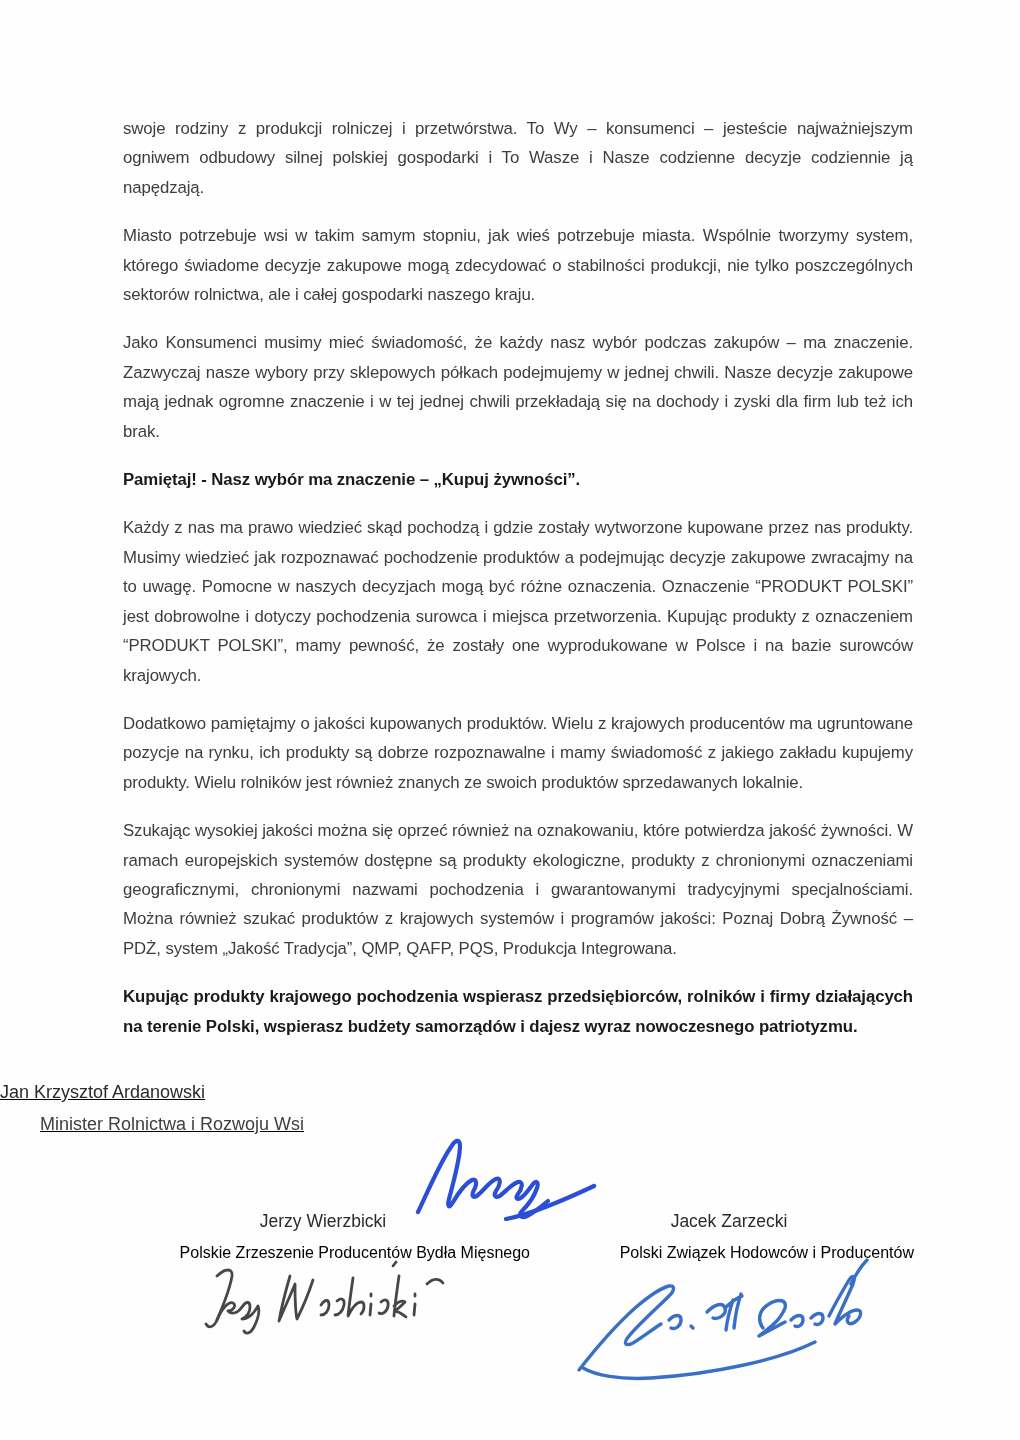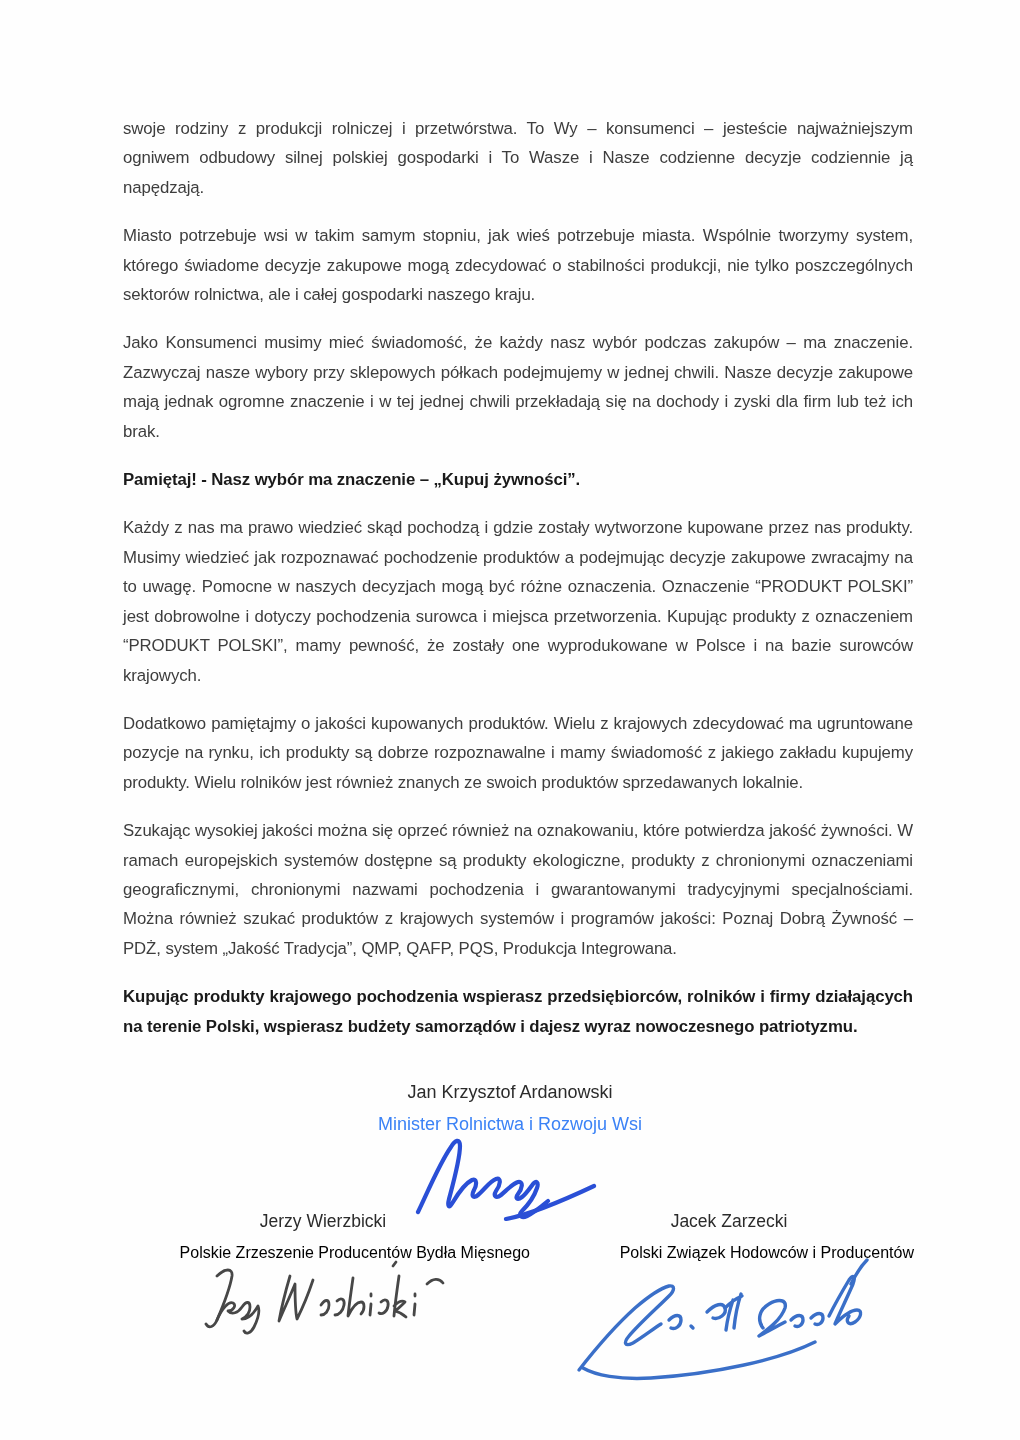--- a/index.html
+++ b/index.html
@@ -31,31 +31,33 @@
   }
   .para.bold {
     font-weight: bold;
     color: #1a1a1a;
   }
   .minister-block {
     position: absolute;
     left: 0;
     top: 1076px;
     width: 1020px;
-    text-align: center;
+    text-align: left;
+    text-decoration: underline;
   }
   .minister-block .name {
     font-size: 18px;
     line-height: 32px;
     color: #2b2b2b;
   }
   .minister-block .title {
     font-size: 18px;
     line-height: 32px;
-    color: #3b82f6;
+    color: #404040;
+    padding-left: 40px;
   }
   .sig-svg { position: absolute; }
   .sig-minister { left: 408px; top: 1136px; }
   .sig-wierzbicki { left: 193px; top: 1256px; }
   .sig-zarzecki { left: 563px; top: 1256px; }
   .sig-col {
     position: absolute;
     text-align: center;
     top: 1206px;
   }
@@ -77,21 +79,21 @@
 <body>
 
 <div class="page">
 
   <div class="body-text">
     <p class="para">swoje rodziny z produkcji rolniczej i przetwórstwa. To Wy – konsumenci – jesteście najważniejszym ogniwem odbudowy silnej polskiej gospodarki i To Wasze i Nasze codzienne decyzje codziennie ją napędzają.</p>
     <p class="para">Miasto potrzebuje wsi w takim samym stopniu, jak wieś potrzebuje miasta. Wspólnie tworzymy system, którego świadome decyzje zakupowe mogą zdecydować o stabilności produkcji, nie tylko poszczególnych sektorów rolnictwa, ale i całej gospodarki naszego kraju.</p>
     <p class="para">Jako Konsumenci musimy mieć świadomość, że każdy nasz wybór podczas zakupów – ma znaczenie. Zazwyczaj nasze wybory przy sklepowych półkach podejmujemy w jednej chwili. Nasze decyzje zakupowe mają jednak ogromne znaczenie i w tej jednej chwili przekładają się na dochody i zyski dla firm lub też ich brak.</p>
     <p class="para bold">Pamiętaj! - Nasz wybór ma znaczenie – „Kupuj żywności”.</p>
     <p class="para">Każdy z nas ma prawo wiedzieć skąd pochodzą i gdzie zostały wytworzone kupowane przez nas produkty. Musimy wiedzieć jak rozpoznawać pochodzenie produktów a podejmując decyzje zakupowe zwracajmy na to uwagę. Pomocne w naszych decyzjach mogą być różne oznaczenia. Oznaczenie “PRODUKT POLSKI” jest dobrowolne i dotyczy pochodzenia surowca i miejsca przetworzenia. Kupując produkty z oznaczeniem “PRODUKT POLSKI”, mamy pewność, że zostały one wyprodukowane w Polsce i na bazie surowców krajowych.</p>
-    <p class="para">Dodatkowo pamiętajmy o jakości kupowanych produktów. Wielu z krajowych zdecydować ma ugruntowane pozycje na rynku, ich produkty są dobrze rozpoznawalne i mamy świadomość z jakiego zakładu kupujemy produkty. Wielu rolników jest również znanych ze swoich produktów sprzedawanych lokalnie.</p>
+    <p class="para">Dodatkowo pamiętajmy o jakości kupowanych produktów. Wielu z krajowych producentów ma ugruntowane pozycje na rynku, ich produkty są dobrze rozpoznawalne i mamy świadomość z jakiego zakładu kupujemy produkty. Wielu rolników jest również znanych ze swoich produktów sprzedawanych lokalnie.</p>
     <p class="para">Szukając wysokiej jakości można się oprzeć również na oznakowaniu, które potwierdza jakość żywności. W ramach europejskich systemów dostępne są produkty ekologiczne, produkty z chronionymi oznaczeniami geograficznymi, chronionymi nazwami pochodzenia i gwarantowanymi tradycyjnymi specjalnościami. Można również szukać produktów z krajowych systemów i programów jakości: Poznaj Dobrą Żywność – PDŻ, system „Jakość Tradycja”, QMP, QAFP, PQS, Produkcja Integrowana.</p>
     <p class="para bold">Kupując produkty krajowego pochodzenia wspierasz przedsiębiorców, rolników i firmy działających na terenie Polski, wspierasz budżety samorządów i dajesz wyraz nowoczesnego patriotyzmu.</p>
   </div>
 
   <div class="minister-block">
     <div class="name">Jan Krzysztof Ardanowski</div>
     <div class="title">Minister Rolnictwa i Rozwoju Wsi</div>
   </div>
 
   <svg class="sig-svg sig-minister" width="195" height="86" viewBox="0 0 195 86">

